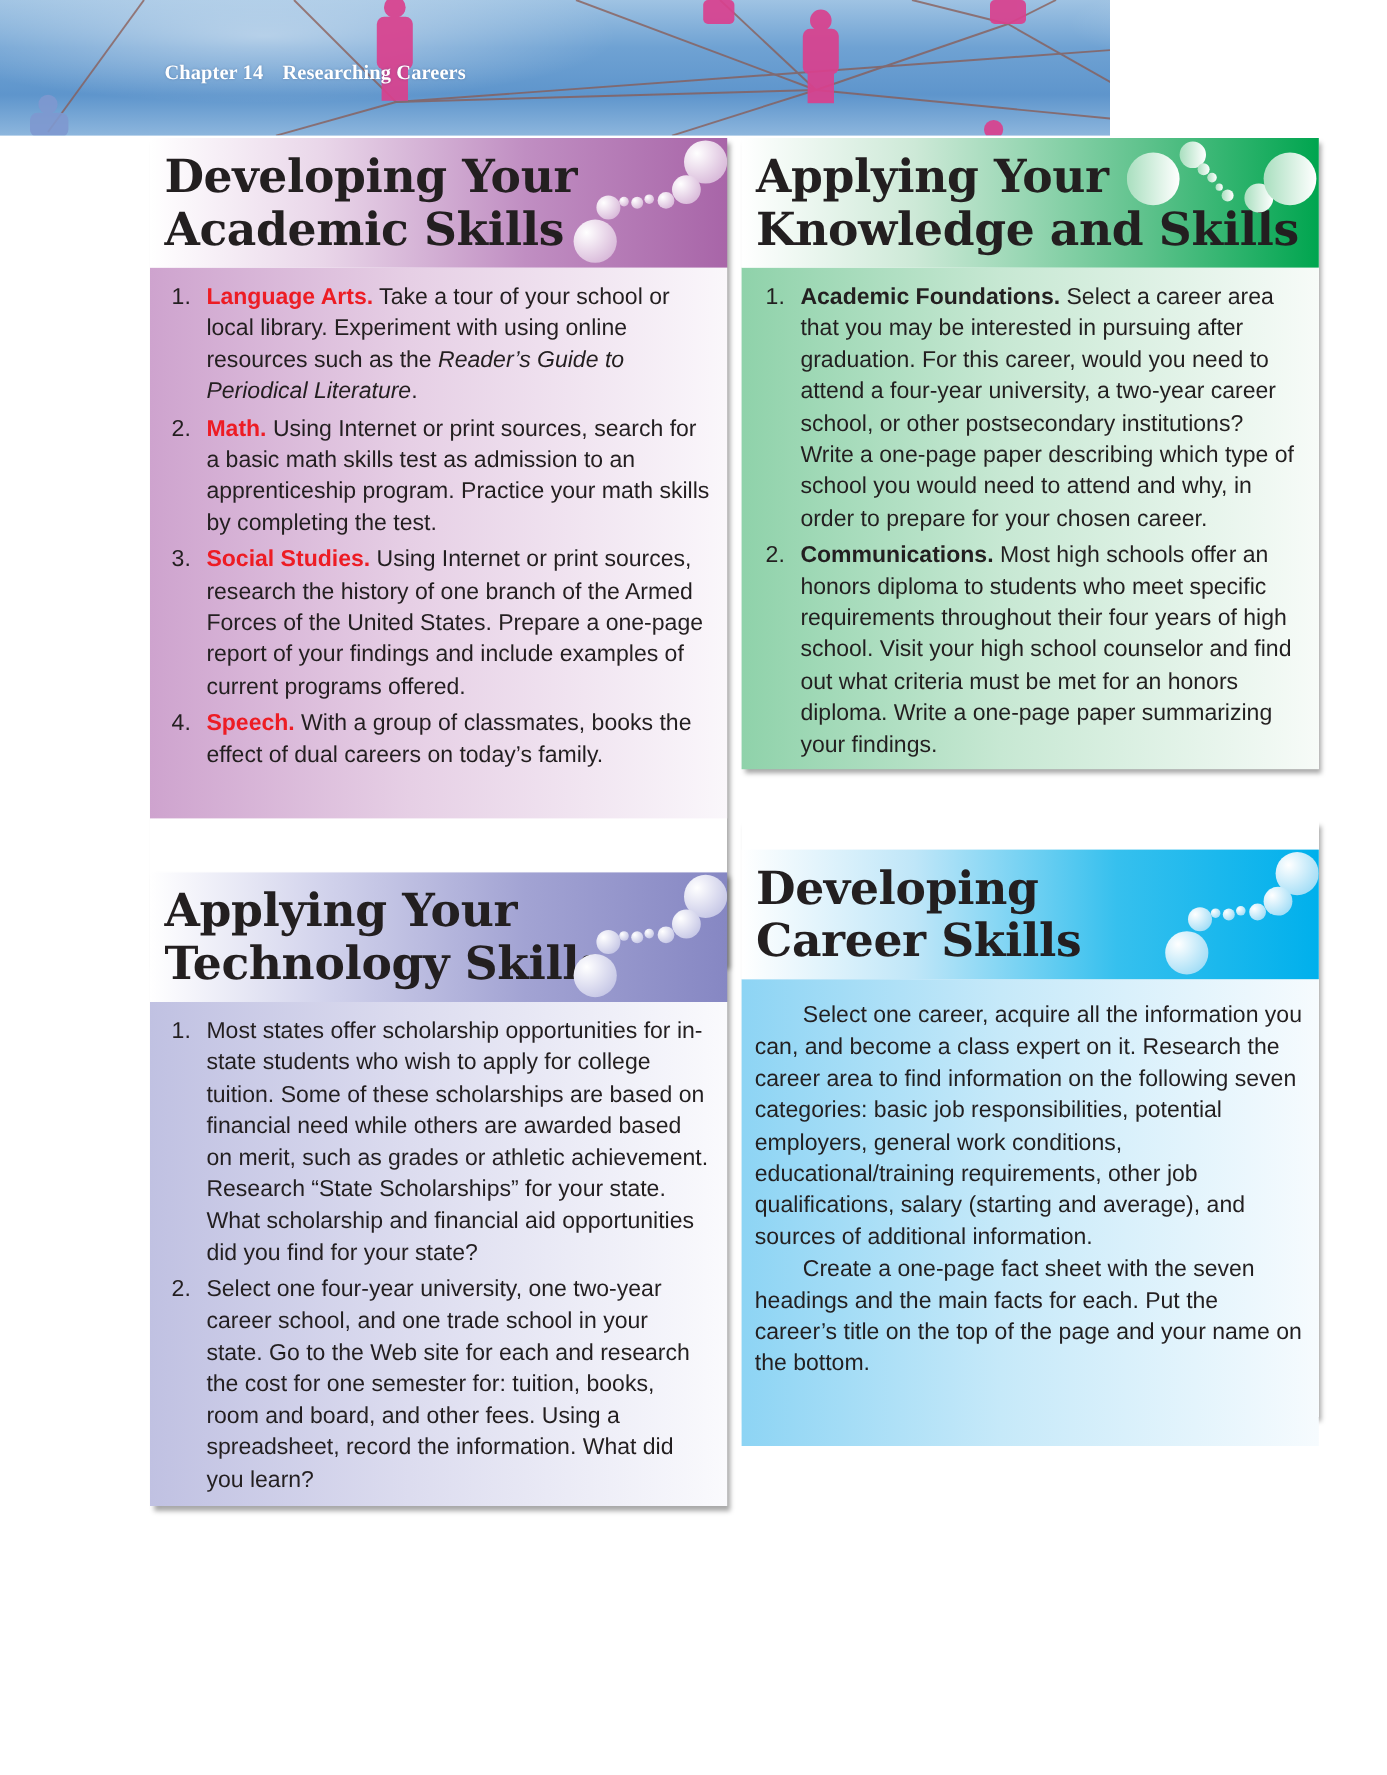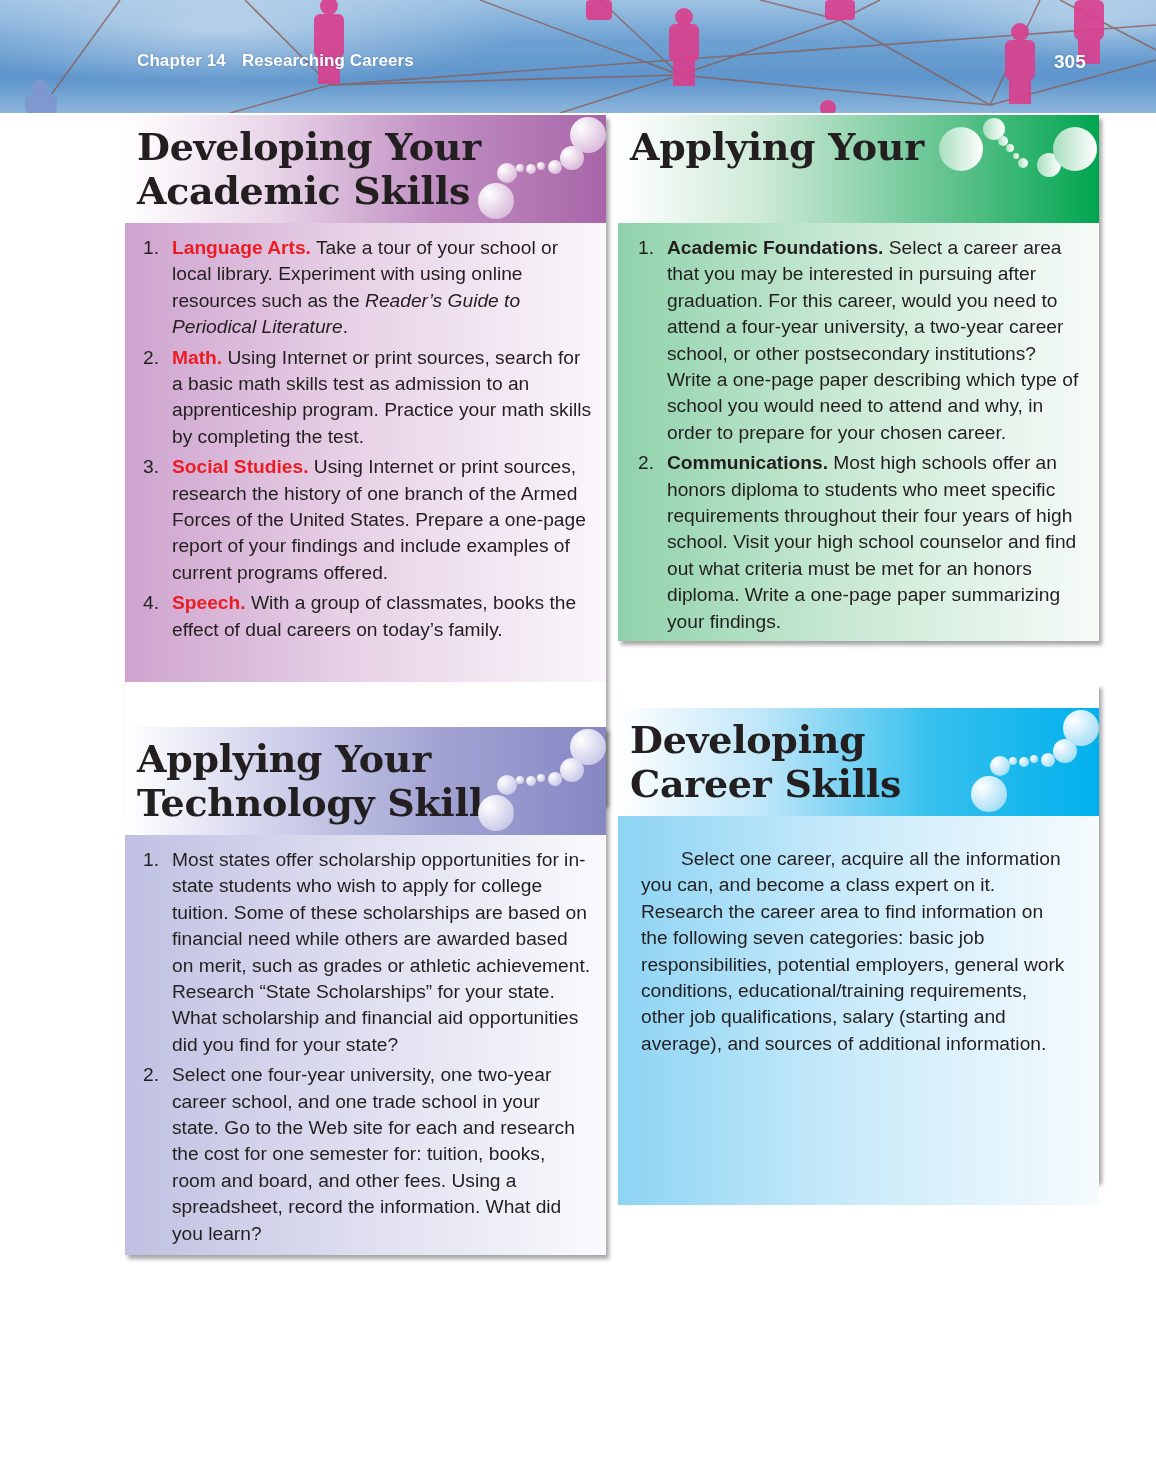--- a/index.html
+++ b/index.html
@@ -1,22 +1,23 @@
 <!DOCTYPE html>
 <html><head>
 <meta charset="utf-8">
 <style>
   * { box-sizing: border-box; margin: 0; padding: 0; }
   html, body { width: 1156px; height: 1479px; background: #ffffff; overflow: hidden; }
   body { position: relative; font-family: "Liberation Sans", sans-serif; color: #231f20; }
 
   
   .banner {
-    position: absolute; left: 0; top: 0; width: 1156px; height: 113px; overflow: hidden;
+    position: absolute; left: 0; top: 0; width: 925px; height: 113px; overflow: hidden;
     background: linear-gradient(180deg, #9fc3e3 0%, #6fa2d3 35%, #5e95cc 70%, #8db6dd 100%);
+    font-family: Liberation Serif, serif;
   }
   .banner .glow { position: absolute; left: 0; top: 0; width: 100%; height: 100%;
     background: radial-gradient(ellipse 420px 80px at 220px 30px, rgba(255,255,255,0.45), rgba(255,255,255,0) 70%),
                 radial-gradient(ellipse 300px 60px at 1100px 20px, rgba(255,255,255,0.35), rgba(255,255,255,0) 70%); }
   .banner svg { position: absolute; left: 0; top: 0; }
   .chapter-label {
     position: absolute; left: 137px; top: 51px; font-size: 17px; font-weight: bold; color: #ffffff;
     letter-spacing: 0.1px; text-shadow: 0 0 2px rgba(40,70,120,0.4);
   }
   .chapter-label .gap { display: inline-block; width: 16px; }
@@ -53,21 +54,21 @@
 
   
   #box-technology { left: 125px; top: 727px; width: 481px; height: 528px; }
   #box-technology .box-header { background: linear-gradient(90deg, #ffffff 0%, #d2d3ec 30%, #a2a3d3 65%, #8687c3 100%); }
   #box-technology .box-body { background: linear-gradient(90deg, #c0c1e2 0%, #dcdcef 45%, #fafafd 100%); height: 420px; }
 
   
   #box-career { left: 618px; top: 684px; width: 481px; height: 497px; }
   #box-career .box-header { background: linear-gradient(90deg, #ffffff 0%, #bfe6f8 30%, #36c0ee 65%, #00b0ec 100%); margin-top: 24px; }
   #box-career .box-body { background: linear-gradient(90deg, #8dd4f4 0%, #c6e9f9 45%, #f6fbfe 100%); height: 389px; padding: 18px 12px 10px 11px; }
-  #box-career .box-body p { margin: 12px; }
+  #box-career .box-body p { margin: 0; }
   #box-career .tight { letter-spacing: -0.5px; }
 </style>
 </head>
 <body>
 
 <div class="banner">
   <div class="glow"></div>
   <svg width="1156" height="113">
     <g stroke="#8a5a52" stroke-width="1.6" fill="none" opacity="0.75">
       <line x1="40" y1="110" x2="120" y2="0"></line>
@@ -164,20 +165,21 @@
         <span class="lead-red">Speech.</span><span> With a group of classmates, books the effect of dual careers on today’s family.</span>
       </li>
     </ol>
   </div>
 </section>
 
 <section class="box" id="box-knowledge">
   <div class="box-header">
     <div class="box-title">
       <div>Applying Your</div>
+      <div>Knowledge and Skills</div>
     </div>
     <svg class="bubbles" width="160" height="70">
       <defs>
         <linearGradient id="bgG" x1="0" y1="0" x2="1" y2="0">
             <stop offset="0" stop-color="#a9dfbf"></stop>
             <stop offset="1" stop-color="#ffffff"></stop>
           </linearGradient>
       </defs>
       <g fill="url(#bgG)">
         <circle cx="22" cy="34" r="22"></circle>
@@ -264,14 +266,15 @@
         <circle cx="65" cy="51" r="4"></circle>
         <circle cx="55" cy="54" r="5"></circle>
         <circle cx="44" cy="53" r="4"></circle>
         <circle cx="31" cy="58" r="10"></circle>
         <circle cx="20" cy="86" r="18"></circle>
       </g>
     </svg>
   </div>
   <div class="box-body">
     <p class="body-para">Select one career, acquire all the information you can, and become a class expert on it. Research the career area to find information on the following seven categories: basic job responsibilities, potential employers, general work conditions, educational/training requirements, other job qualifications, salary (starting and average), and sources of additional information.</p>
+    <p class="body-para">Create a one-page fact sheet with the seven headings and the main facts for each. Put the career’s title on the top of the page and your name on the bottom.</p>
   </div>
 </section>
 
 </body></html>

